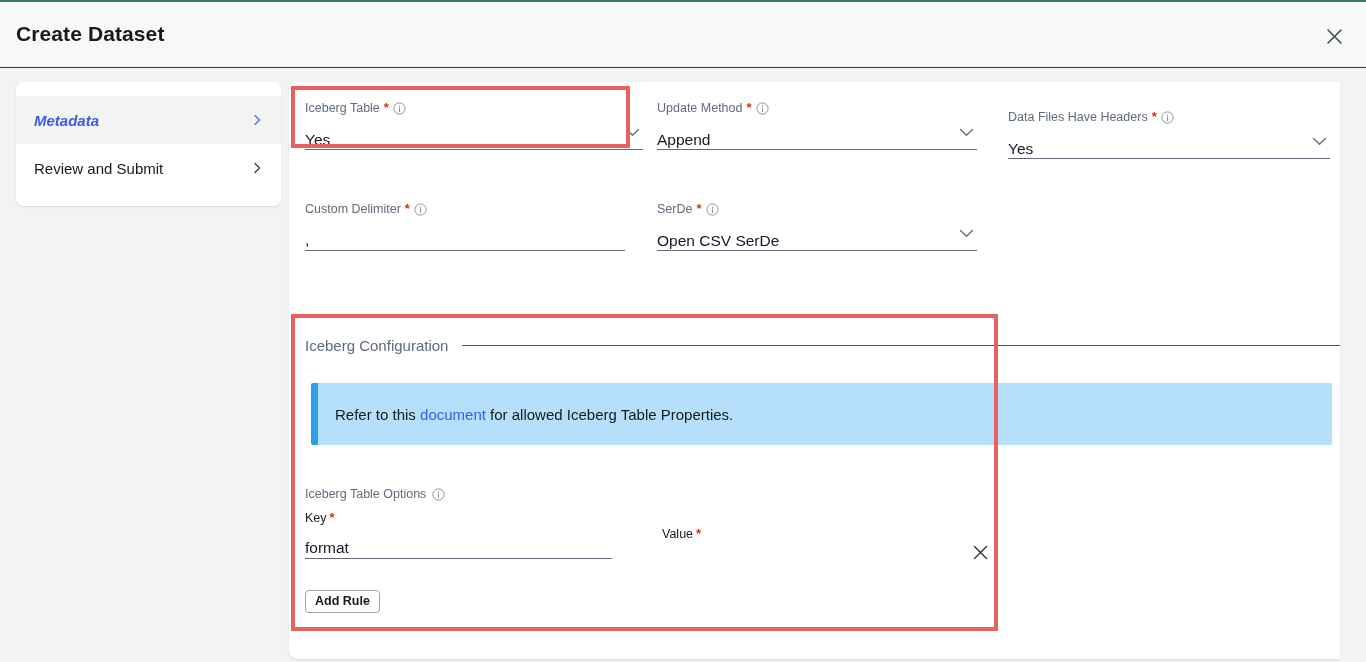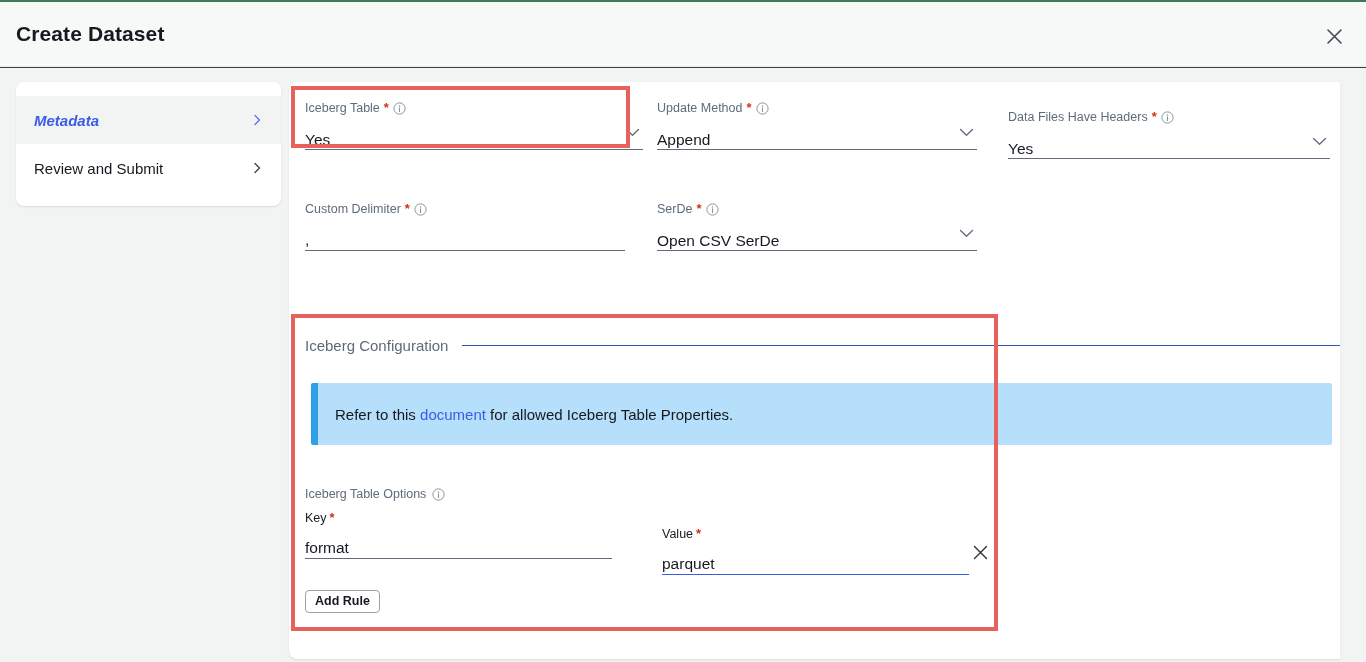--- a/index.html
+++ b/index.html
@@ -342,23 +342,20 @@
           </div>
           <div class="text-input">
             <span class="val">format</span>
           </div>
         </div>
         <div class="kv-value">
           <div class="kv-sub-label">
             <span>Value</span>
             <span class="req">*</span>
           </div>
-          <div class="text-input focused">
-            <span class="val">parquet</span>
-          </div>
         </div>
         <div class="kv-remove">
           <svg width="17" height="17" viewBox="0 0 17 17">
             <path d="M2.5 2.5 L14.5 14.5 M14.5 2.5 L2.5 14.5" stroke="#2b3036" stroke-width="1.4" fill="none" stroke-linecap="round"></path>
           </svg>
         </div>
       </div>
 
       <button class="add-rule-btn">Add Rule</button>
 

